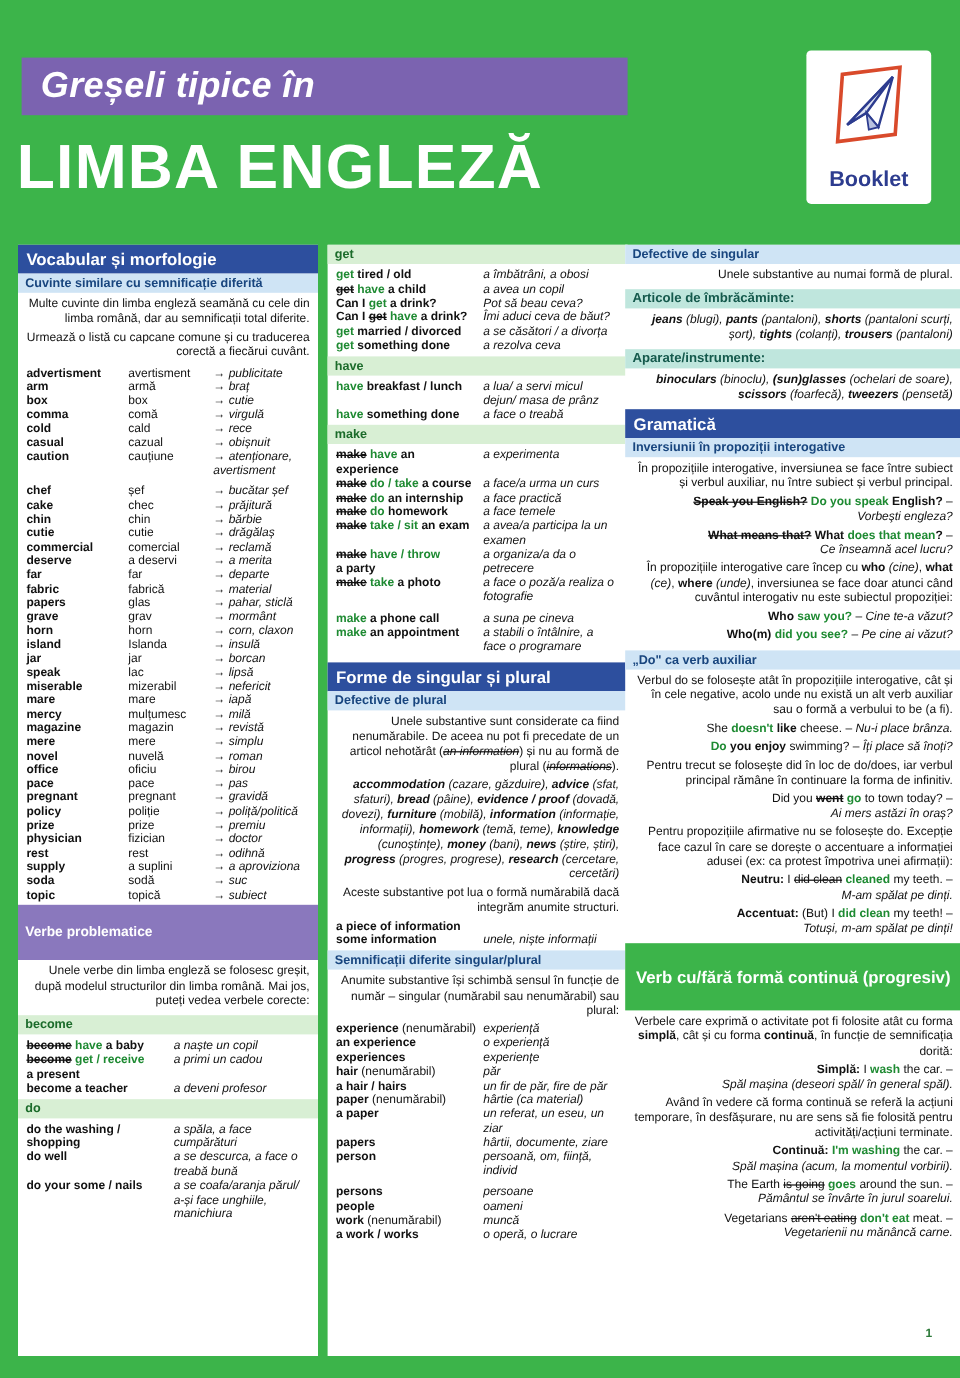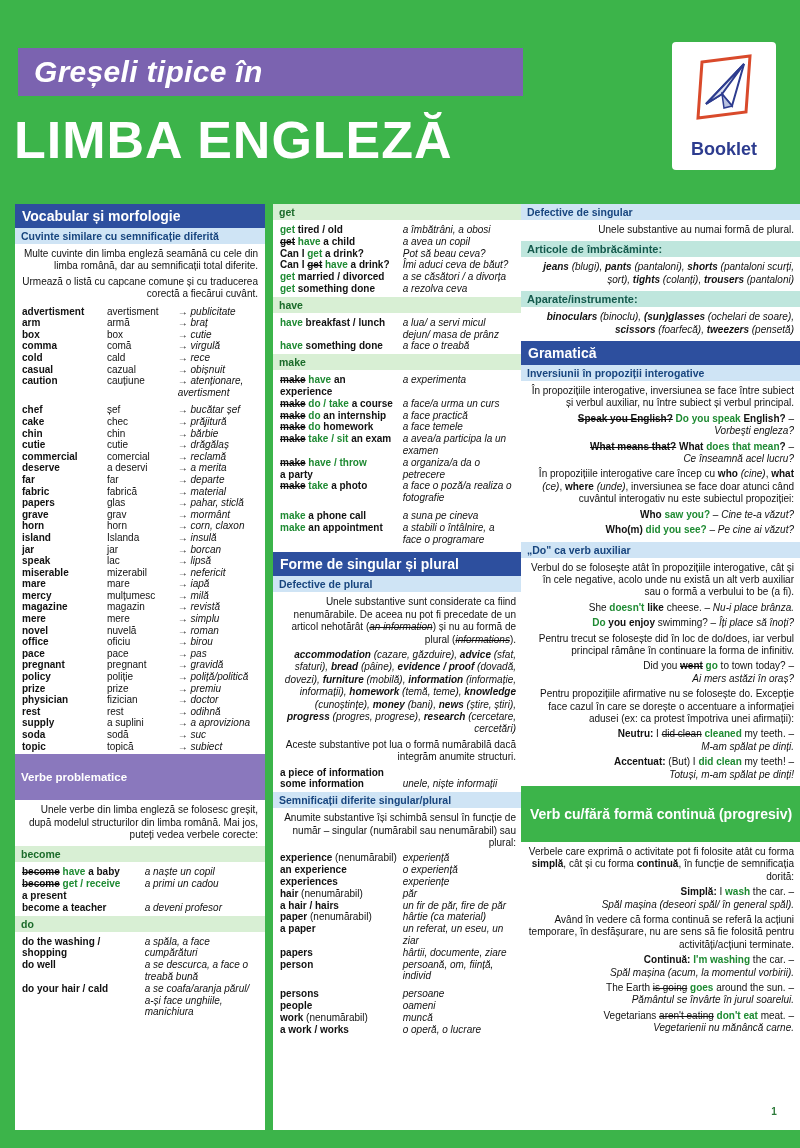--- a/index.html
+++ b/index.html
@@ -352,21 +352,21 @@
       <tbody>
           <tr>
         <td class="l"><span class="bld">do the washing /<br>shopping</span></td>
         <td class="r">a spăla, a face cumpărături</td>
       </tr>
       <tr>
         <td class="l"><span class="bld">do well</span></td>
         <td class="r">a se descurca, a face o treabă bună</td>
       </tr>
       <tr>
-        <td class="l"><span class="bld">do your hair / cald</span></td>
+        <td class="l"><span class="bld">do your some / nails</span></td>
         <td class="r">a se coafa/aranja părul/ a-și face unghiile, manichiura</td>
       </tr>
     </tbody>
       </table>
   </div>
 </div>
 
 <div class="col" id="col2">
   <div class="sub-green">get</div>
   <div class="body">

